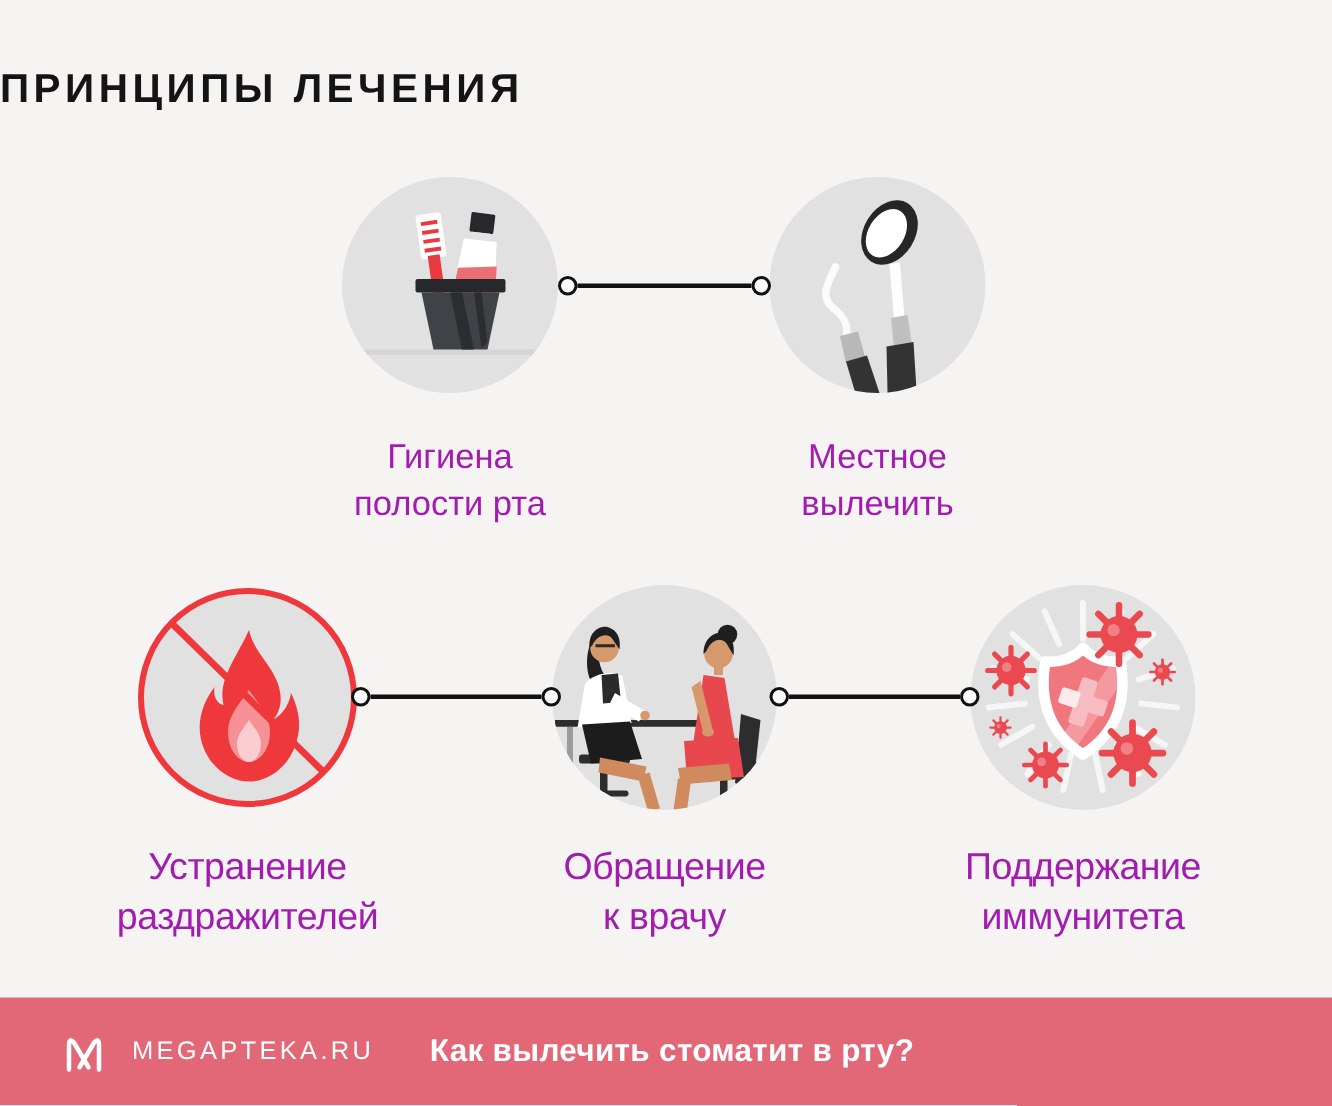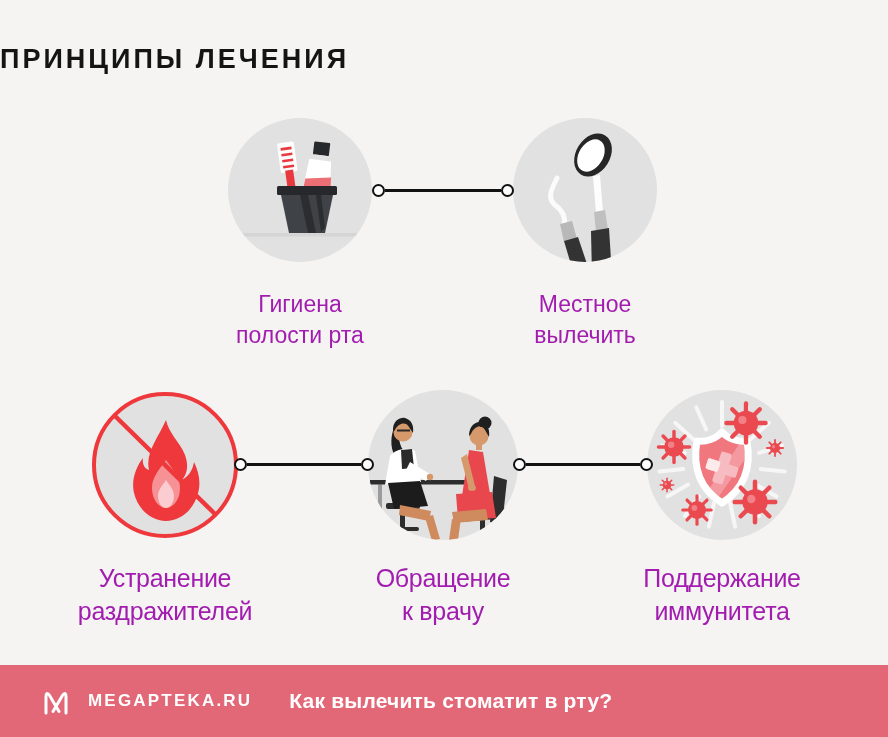--- a/index.html
+++ b/index.html
@@ -35,21 +35,21 @@
   }
   .connector .line{flex:1;height:3px;background:#111}
   #cn1{left:372px;top:183px;width:142px}
   #cn2{left:234px;top:457px;width:140px}
   #cn3{left:513px;top:457px;width:140px}
   .footer{
     position:absolute;left:0;top:665px;width:888px;height:72px;background:#e36877;
     display:flex;align-items:center;color:#ffffff;
   }
   .logo{margin-left:40px;flex:0 0 auto;display:flex}
-  .brand{margin-left:16px;font-size:17px;font-weight:700;letter-spacing:2.2px}
+  .brand{margin-left:16px;font-size:17px;font-weight:400;letter-spacing:2.2px}
   .question{margin-left:37px;font-size:21px;font-weight:700;letter-spacing:0.2px}
 </style>
 </head>
 <body>
 
 <div class="canvas">
 
   <h1 class="title">ПРИНЦИПЫ ЛЕЧЕНИЯ</h1>
 
   <div class="circle" id="c1">

